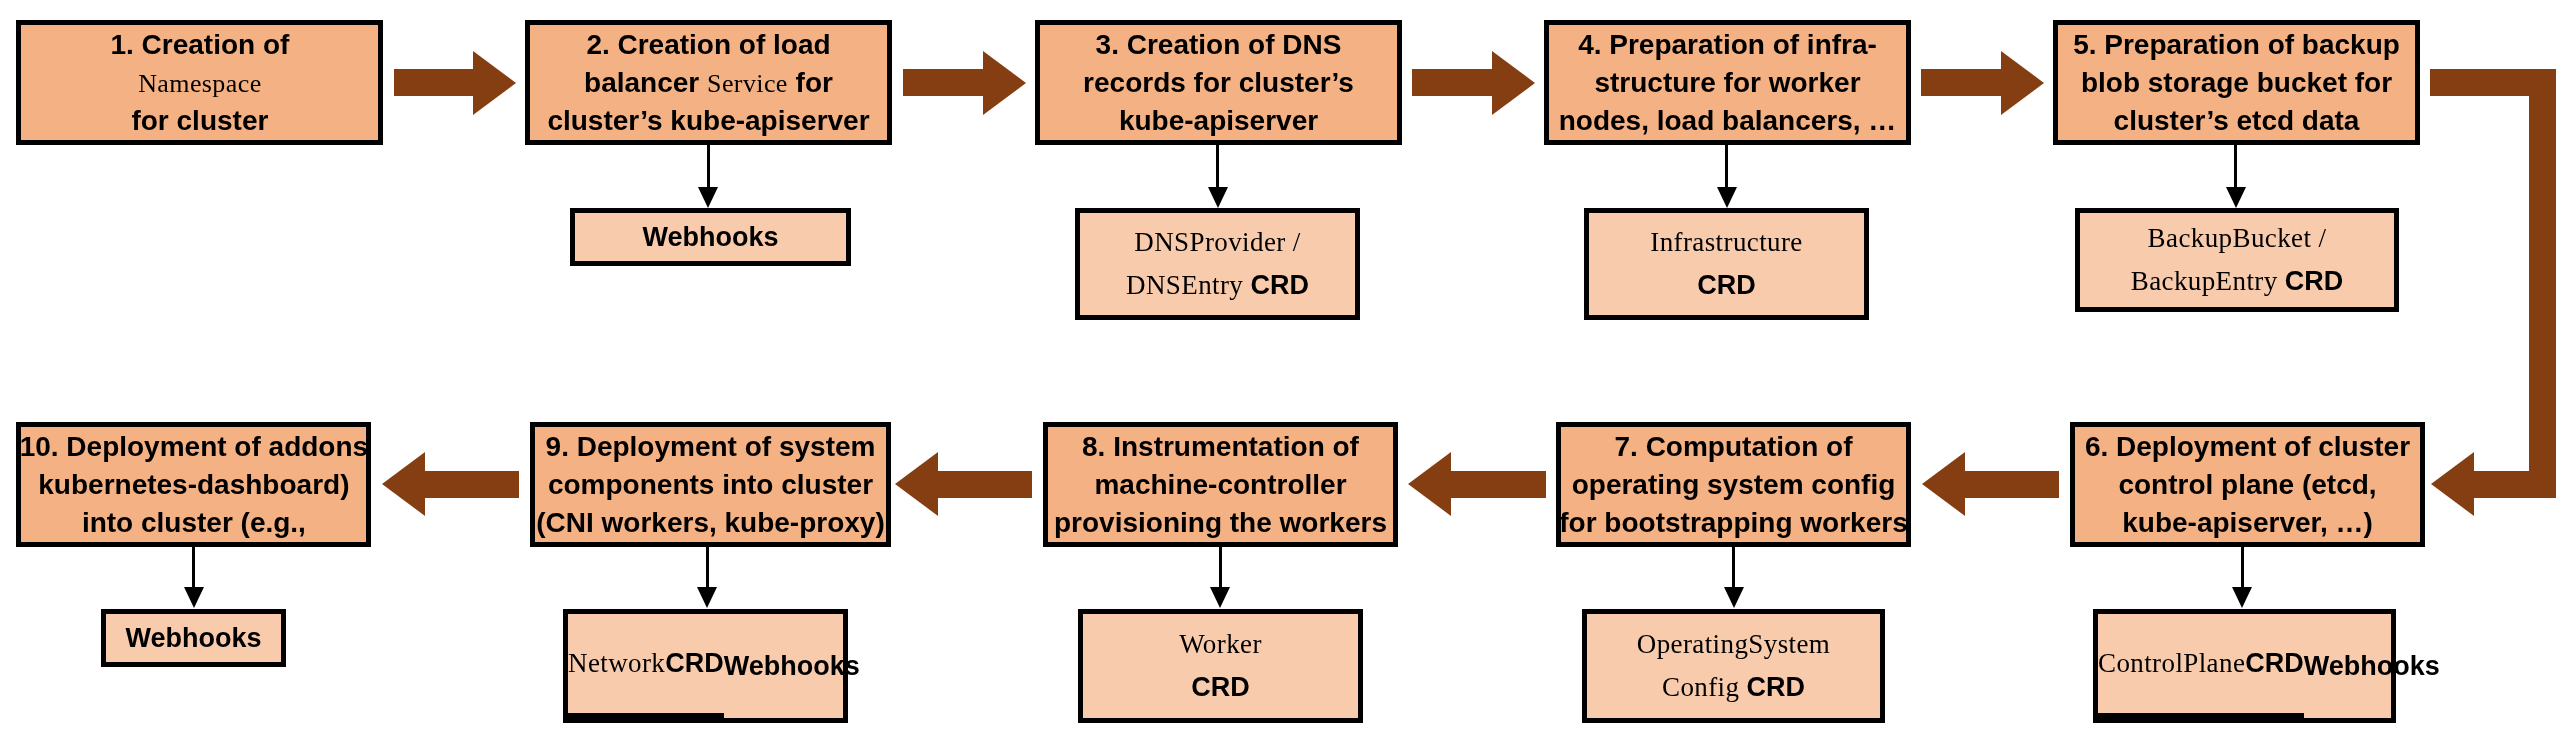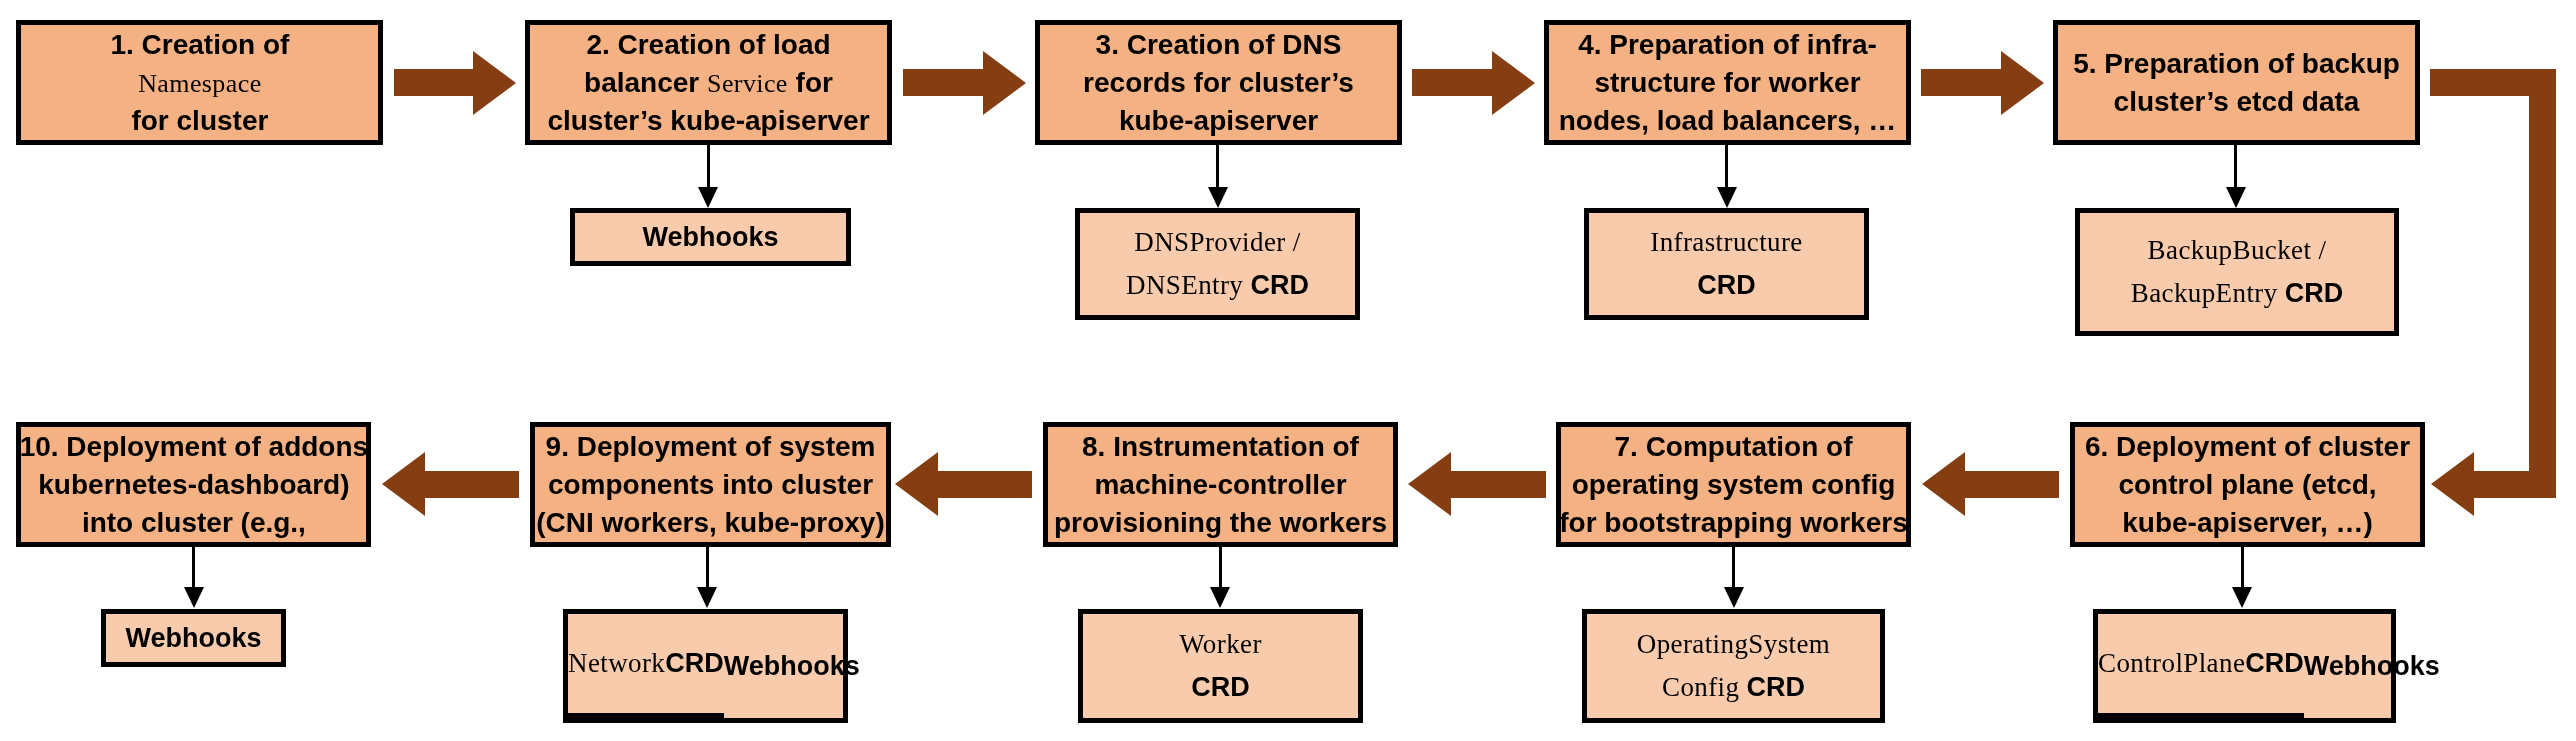--- a/index.html
+++ b/index.html
@@ -74,20 +74,21 @@
   </div>
 
   <div class="box" style="left:1544px;top:20px;width:367px;height:125px">
     <div class="bline"><span class="t-pre">4. Preparation of infra-</span><span class="t-code"></span><span class="t-post"></span></div>
     <div class="bline"><span class="t-pre">structure for worker</span><span class="t-code"></span><span class="t-post"></span></div>
     <div class="bline"><span class="t-pre">nodes, load balancers, …</span><span class="t-code"></span><span class="t-post"></span></div>
   </div>
 
   <div class="box" style="left:2053px;top:20px;width:367px;height:125px">
     <div class="bline"><span class="t-pre">5. Preparation of backup</span><span class="t-code"></span><span class="t-post"></span></div>
+    <div class="bline"><span class="t-pre">blob storage bucket for</span><span class="t-code"></span><span class="t-post"></span></div>
     <div class="bline"><span class="t-pre">cluster’s etcd data</span><span class="t-code"></span><span class="t-post"></span></div>
   </div>
 
   <div class="box" style="left:2070px;top:422px;width:355px;height:125px">
     <div class="bline"><span class="t-pre">6. Deployment of cluster</span><span class="t-code"></span><span class="t-post"></span></div>
     <div class="bline"><span class="t-pre">control plane (etcd,</span><span class="t-code"></span><span class="t-post"></span></div>
     <div class="bline"><span class="t-pre">kube-apiserver, …)</span><span class="t-code"></span><span class="t-post"></span></div>
   </div>
 
   <div class="box" style="left:1556px;top:422px;width:355px;height:125px">
@@ -121,21 +122,21 @@
   <div class="sub" style="left:1075px;top:208px;width:285px;height:112px">
     <div class="sline"><span class="t-pre"></span><span class="t-code">DNSProvider /</span><span class="t-post"></span></div>
     <div class="sline"><span class="t-pre"></span><span class="t-code">DNSEntry </span><span class="t-post">CRD</span></div>
   </div>
 
   <div class="sub" style="left:1584px;top:208px;width:285px;height:112px">
     <div class="sline"><span class="t-pre"></span><span class="t-code">Infrastructure</span><span class="t-post"></span></div>
     <div class="sline"><span class="t-pre"></span><span class="t-code"></span><span class="t-post">CRD</span></div>
   </div>
 
-  <div class="sub" style="left:2075px;top:208px;width:324px;height:128px">
+  <div class="sub" style="left:2075px;top:208px;width:324px;height:104px">
     <div class="sline"><span class="t-pre"></span><span class="t-code">BackupBucket /</span><span class="t-post"></span></div>
     <div class="sline"><span class="t-pre"></span><span class="t-code">BackupEntry </span><span class="t-post">CRD</span></div>
   </div>
 
   <div class="substack" style="left:2093px;top:609px;width:303px;height:114px">
     <div class="srow first">
         <span class="t-pre"></span>
         <span class="t-code">ControlPlane </span>
         <span class="t-post">CRD</span>
       </div>

